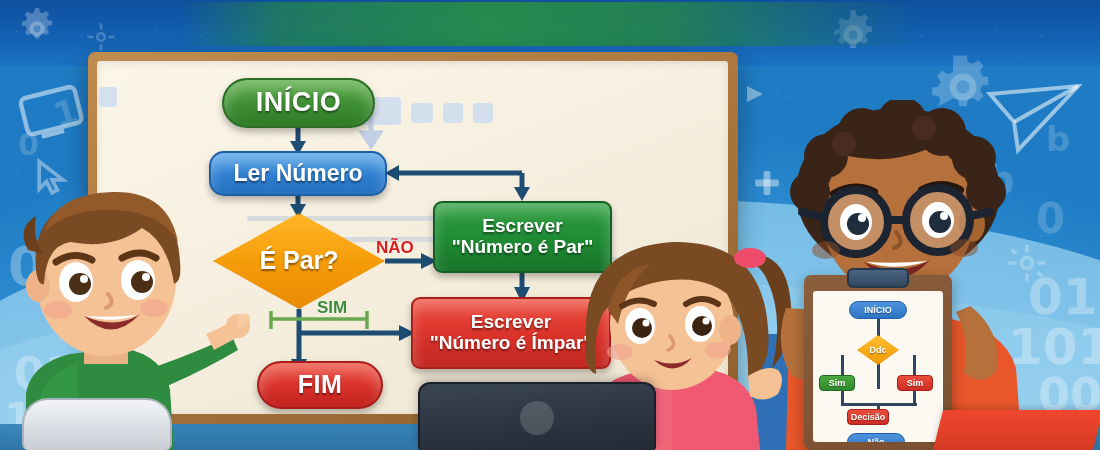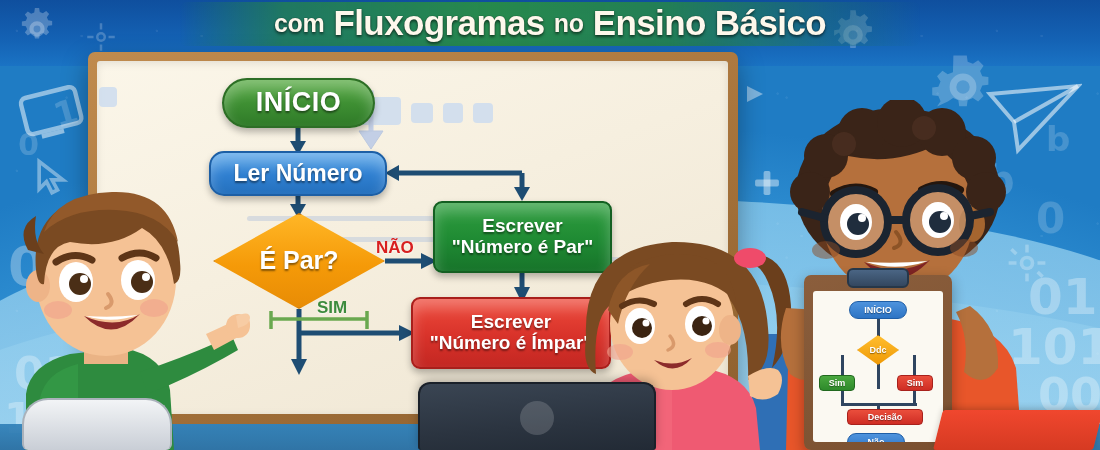--- a/index.html
+++ b/index.html
@@ -310,26 +310,20 @@
     </svg>
   </div>
   <div class="gear" style="left:750px;top:166px;">
     <svg width="34" height="34" viewBox="0 0 20 20" fill="rgba(255,255,255,.42)">
       <rect x="8" y="3" width="4" height="14" rx="1"></rect>
         <rect x="3" y="8" width="14" height="4" rx="1"></rect>
     </svg>
   </div>
 
   <div class="title-banner"></div>
-  <div class="title">
-    <span class="small">com</span>
-    <span class="big">Fluxogramas</span>
-    <span class="small">no</span>
-    <span class="big">Ensino Básico</span>
-  </div>
 
   <div class="board-frame">
     <div class="board">
 
       <div class="bd-rect" style="left:246px;top:36px;width:58px;height:28px;"></div>
       <div class="bd-rect" style="left:314px;top:42px;width:22px;height:20px;"></div>
       <div class="bd-rect" style="left:346px;top:42px;width:20px;height:20px;"></div>
       <div class="bd-rect" style="left:376px;top:42px;width:20px;height:20px;"></div>
       <div class="bd-rect" style="left:2px;top:26px;width:18px;height:20px;"></div>
       <div class="bd-line" style="left:150px;top:155px;width:280px;height:5px;"></div>
@@ -381,20 +375,23 @@
       <div class="node n-dec">
         <span>É Par?</span>
       </div>
       <div class="node n-par">
         <span>Escrever</span>
         <span>"Número é Par"</span>
       </div>
       <div class="node n-impar">
         <span>Escrever</span>
         <span>"Número é Ímpar"</span>
+      </div>
+      <div class="node n-end">
+        <span>FIM</span>
       </div>
 
       <div class="edge-label lbl-nao">NÃO</div>
       <div class="edge-label lbl-sim">SIM</div>
     </div>
   </div>
 
   <div class="desk"></div>
 
   <div class="char" id="boy-left">
@@ -544,21 +541,21 @@
         <div class="mini-line" style="left:64px;top:72px;width:3px;height:26px;"></div>
         <div class="mini-line" style="left:64px;top:112px;width:3px;height:20px;"></div>
         <div class="mini-line" style="left:28px;top:64px;width:3px;height:48px;"></div>
         <div class="mini-line" style="left:100px;top:64px;width:3px;height:48px;"></div>
         <div class="mini-line" style="left:28px;top:112px;width:76px;height:3px;"></div>
 
         <div class="mini blue" style="left:36px;top:10px;width:58px;height:18px;border-radius:9px;">INÍCIO</div>
         <div class="mini orange" style="left:44px;top:44px;width:42px;height:30px;clip-path:polygon(50% 0,100% 50%,50% 100%,0 50%);">Ddc</div>
         <div class="mini green" style="left:6px;top:84px;width:36px;height:16px;border-radius:4px;">Sim</div>
         <div class="mini red" style="left:84px;top:84px;width:36px;height:16px;border-radius:4px;">Sim</div>
-        <div class="mini red" style="left:34px;top:118px;width:76px;height:16px;border-radius:4px;">Decisão</div>
+        <div class="mini red" style="left:34px;top:118px;width:42px;height:16px;border-radius:4px;">Decisão</div>
         <div class="mini blue" style="left:34px;top:142px;width:58px;height:18px;border-radius:9px;">Não</div>
       </div>
     </div>
   </div>
 
   <div class="redbook"></div>
 
 </div>
 
 </body></html>

